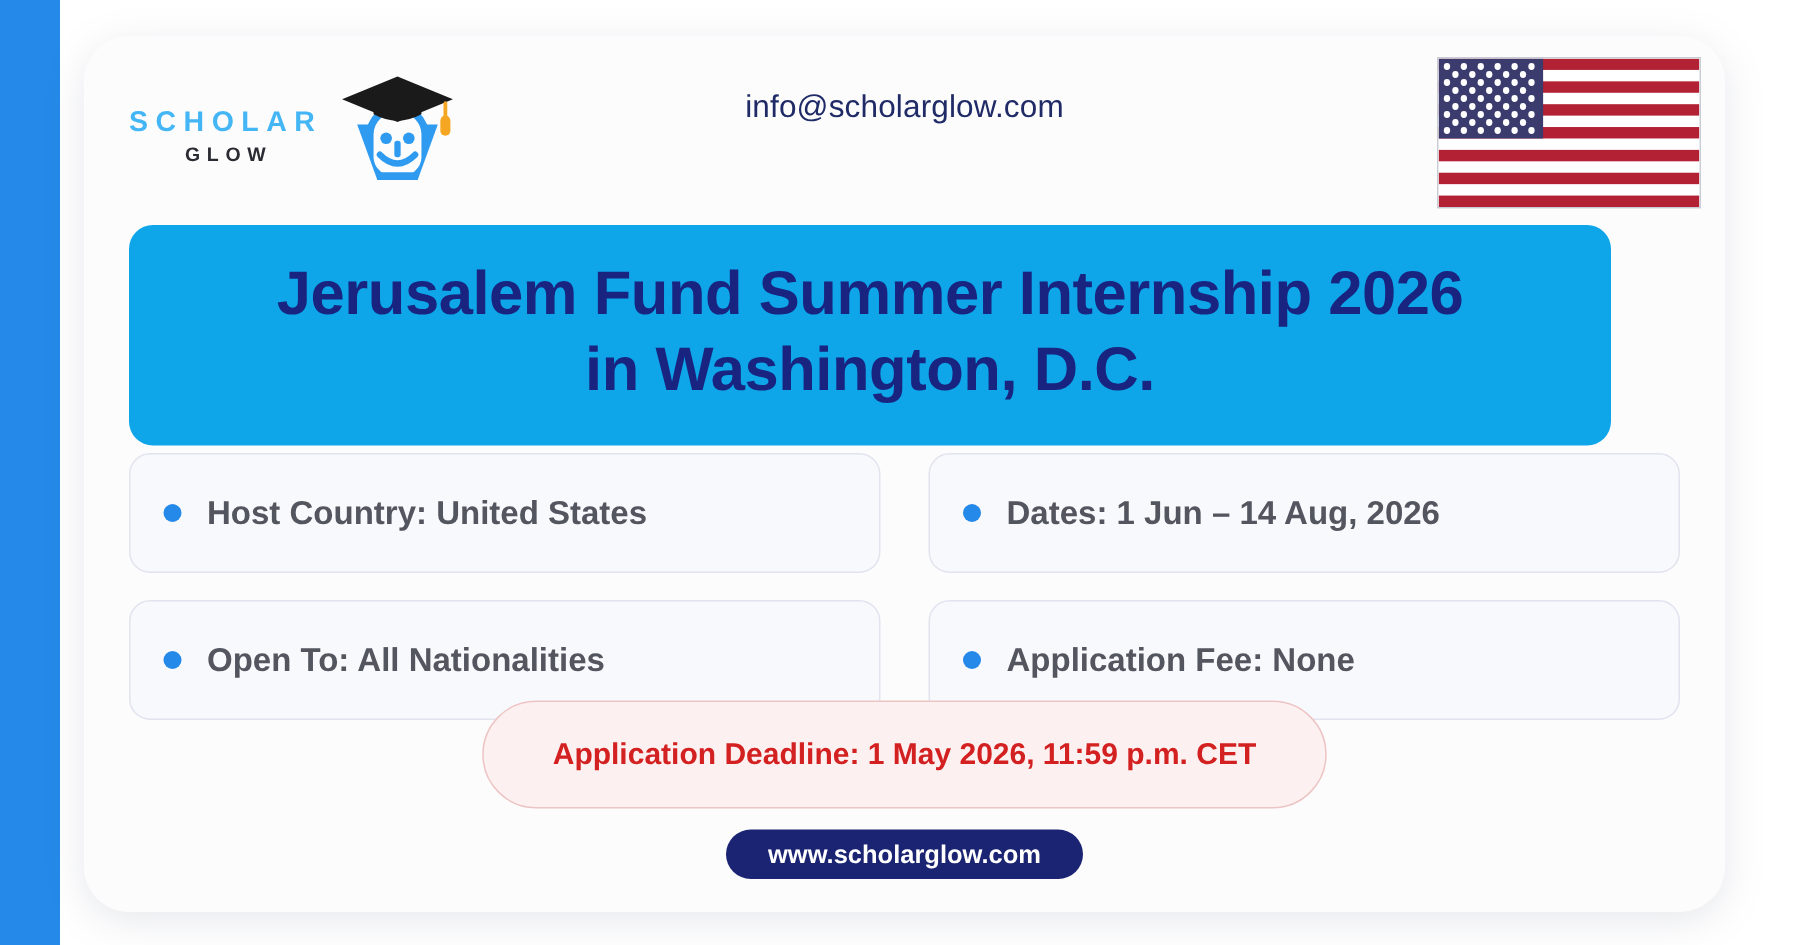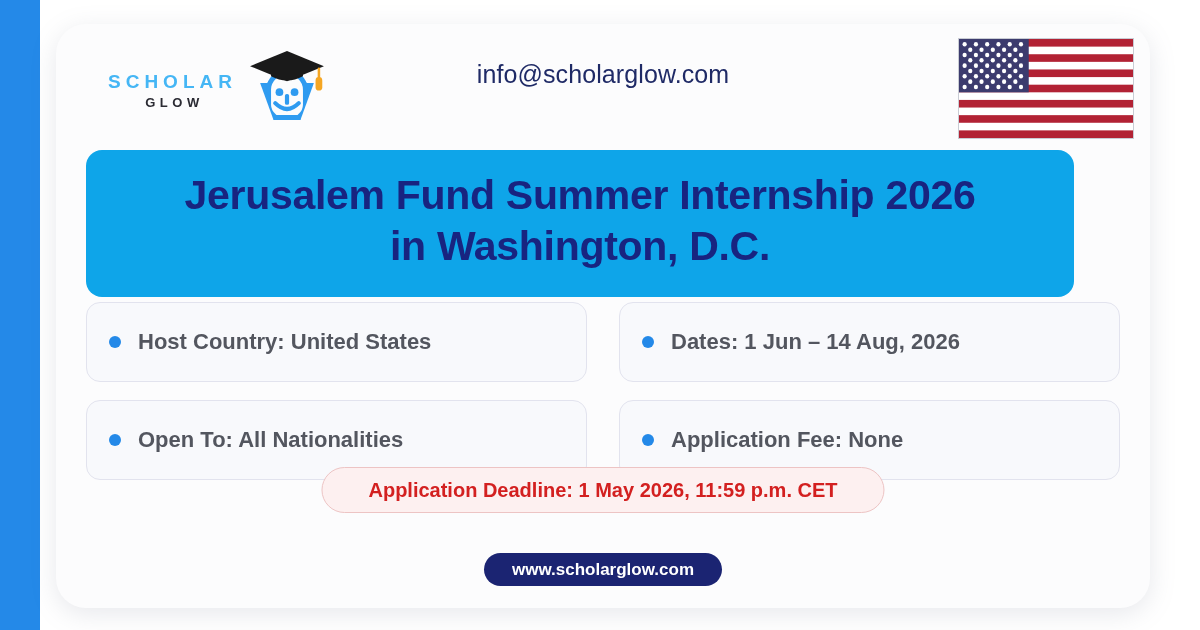--- a/index.html
+++ b/index.html
@@ -46,21 +46,21 @@
   .header {
     position: absolute;
     left: 0;
     top: 0;
     width: 1094px;
     height: 128px;
   }
 
   .brand {
     position: absolute;
-    left: 52px;
+    left: 30px;
     top: 22px;
     display: flex;
     align-items: center;
     gap: 8px;
   }
 
   .wordmark {
     display: flex;
     flex-direction: column;
     align-items: center;
@@ -89,21 +89,21 @@
     height: 84px;
     display: block;
   }
 
   .email {
     position: absolute;
     left: 0;
     right: 0;
     top: 36px;
     text-align: center;
-    font-size: 25px;
+    font-size: 21px;
     color: #1f2a66;
     letter-spacing: 0.1px;
   }
 
   .flag {
     position: absolute;
     right: 16px;
     top: 14px;
     width: 176px;
     height: 101px;
@@ -178,21 +178,21 @@
     left: 50%;
     transform: translateX(-50%);
     top: 443px;
     background: #fdf0f0;
     border: 1px solid #edc4c4;
     border-radius: 999px;
     height: 44px;
     display: flex;
     align-items: center;
     justify-content: center;
-    padding: 0 46px;
+    padding: 13px 46px;
   }
   .deadline-text {
     font-size: 20px;
     font-weight: 700;
     color: #d32020;
     white-space: nowrap;
   }
 
   
   .footer-pill {

